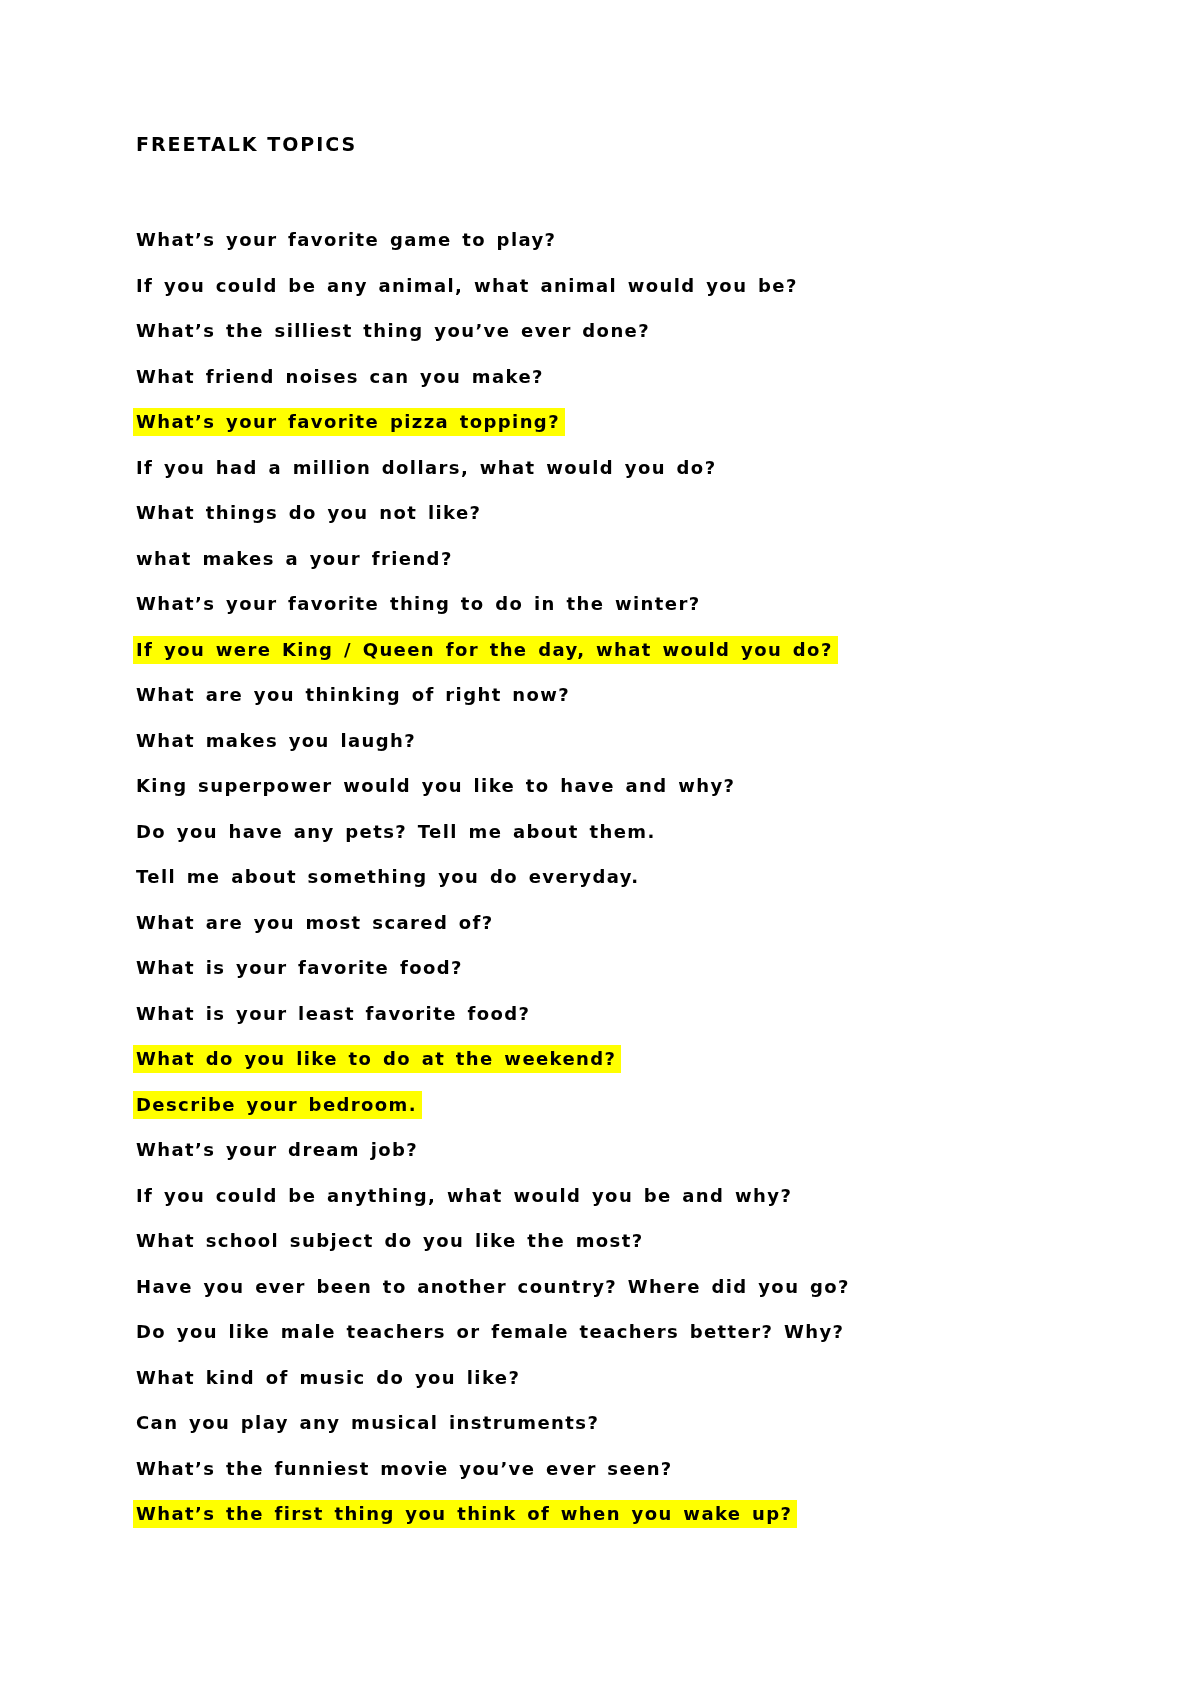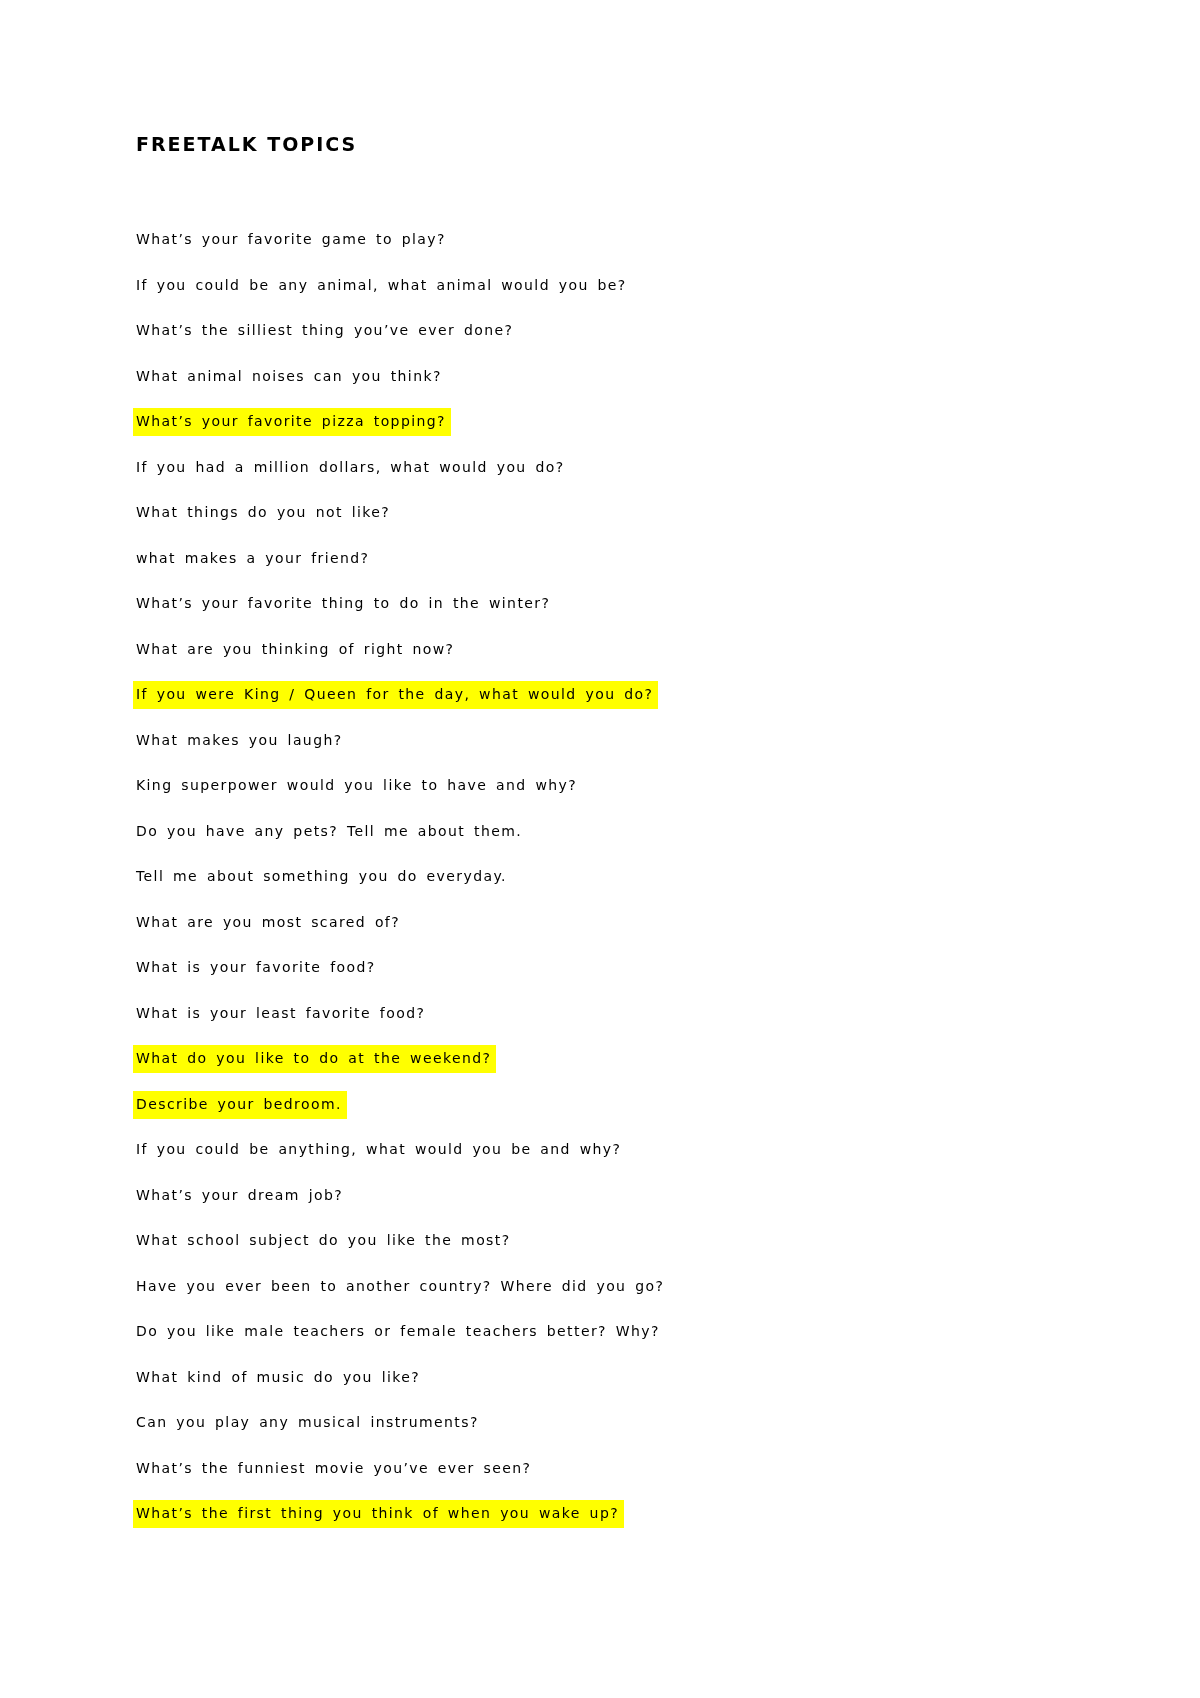--- a/index.html
+++ b/index.html
@@ -22,22 +22,22 @@
     font-size: 19px;
     font-weight: 600;
     letter-spacing: 2px;
     line-height: 23px;
     margin: 0;
   }
   .topics {
     margin-top: 70px;
   }
   .topic {
-    font-size: 14px;
-    font-weight: 400;
+    font-size: 18px;
+    font-weight: 700;
     letter-spacing: 1.4px;
     word-spacing: 3px;
     line-height: 23px;
     margin-bottom: 17.5px;
     white-space: nowrap;
   }
   .topic-text {
     display: inline-block;
     padding: 2px 5px 3px 3px;
     margin-left: -3px;
@@ -48,39 +48,39 @@
 </style>
 </head>
 <body>
 
 <div class="page">
   <h1 class="doc-title">FREETALK TOPICS</h1>
   <div class="topics" id="topics">
       <div class="topic"><span class="topic-text">What’s your favorite game to play?</span></div>
       <div class="topic"><span class="topic-text">If you could be any animal, what animal would you be?</span></div>
       <div class="topic"><span class="topic-text">What’s the silliest thing you’ve ever done?</span></div>
-      <div class="topic"><span class="topic-text">What animal noises can you think?</span></div>
+      <div class="topic"><span class="topic-text">What friend noises can you make?</span></div>
       <div class="topic"><span class="topic-text highlight">What’s your favorite pizza topping?</span></div>
       <div class="topic"><span class="topic-text">If you had a million dollars, what would you do?</span></div>
       <div class="topic"><span class="topic-text">What things do you not like?</span></div>
       <div class="topic"><span class="topic-text">what makes a your friend?</span></div>
       <div class="topic"><span class="topic-text">What’s your favorite thing to do in the winter?</span></div>
+      <div class="topic"><span class="topic-text highlight">If you were King / Queen for the day, what would you do?</span></div>
       <div class="topic"><span class="topic-text">What are you thinking of right now?</span></div>
-      <div class="topic"><span class="topic-text highlight">If you were King / Queen for the day, what would you do?</span></div>
       <div class="topic"><span class="topic-text">What makes you laugh?</span></div>
       <div class="topic"><span class="topic-text">King superpower would you like to have and why?</span></div>
       <div class="topic"><span class="topic-text">Do you have any pets? Tell me about them.</span></div>
       <div class="topic"><span class="topic-text">Tell me about something you do everyday.</span></div>
       <div class="topic"><span class="topic-text">What are you most scared of?</span></div>
       <div class="topic"><span class="topic-text">What is your favorite food?</span></div>
       <div class="topic"><span class="topic-text">What is your least favorite food?</span></div>
       <div class="topic"><span class="topic-text highlight">What do you like to do at the weekend?</span></div>
       <div class="topic"><span class="topic-text highlight">Describe your bedroom.</span></div>
+      <div class="topic"><span class="topic-text">What’s your dream job?</span></div>
       <div class="topic"><span class="topic-text">If you could be anything, what would you be and why?</span></div>
-      <div class="topic"><span class="topic-text">What’s your dream job?</span></div>
       <div class="topic"><span class="topic-text">What school subject do you like the most?</span></div>
       <div class="topic"><span class="topic-text">Have you ever been to another country? Where did you go?</span></div>
       <div class="topic"><span class="topic-text">Do you like male teachers or female teachers better? Why?</span></div>
       <div class="topic"><span class="topic-text">What kind of music do you like?</span></div>
       <div class="topic"><span class="topic-text">Can you play any musical instruments?</span></div>
       <div class="topic"><span class="topic-text">What’s the funniest movie you’ve ever seen?</span></div>
       <div class="topic"><span class="topic-text highlight">What’s the first thing you think of when you wake up?</span></div>
     </div>
 </div>
 

